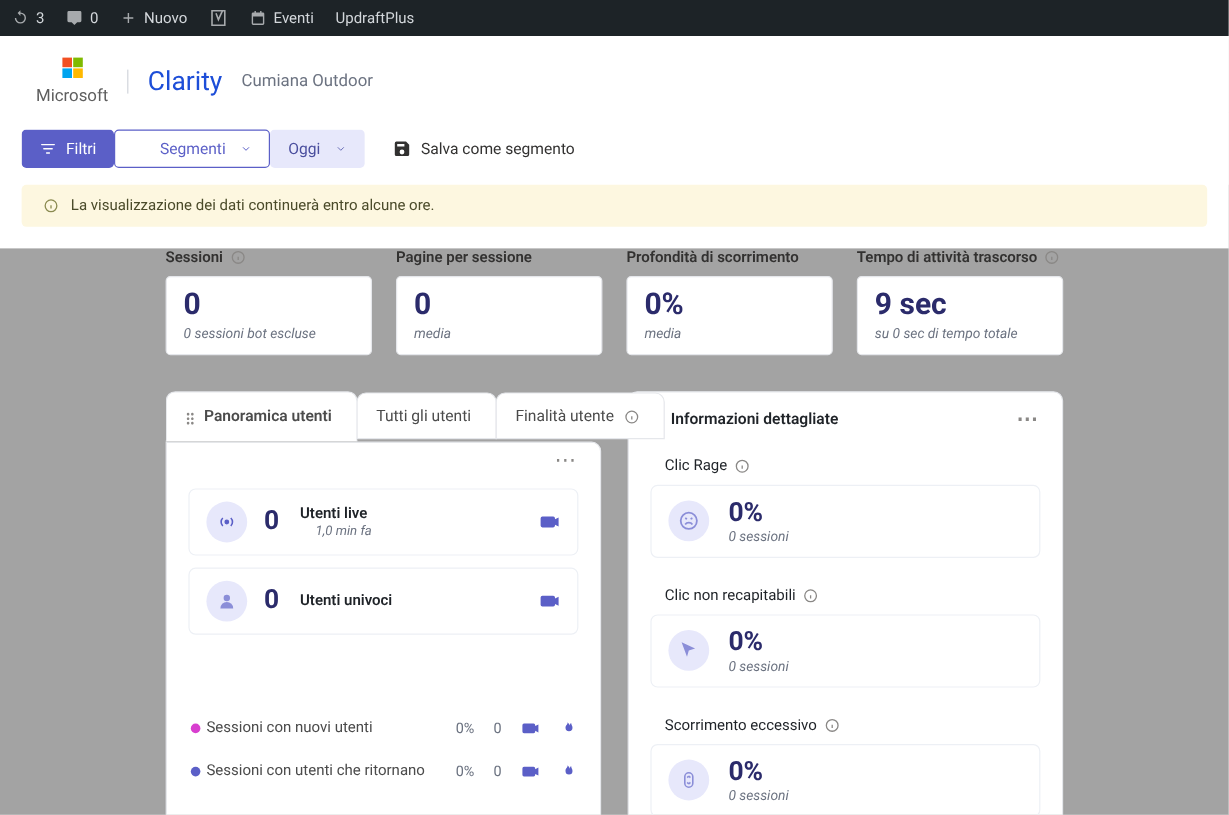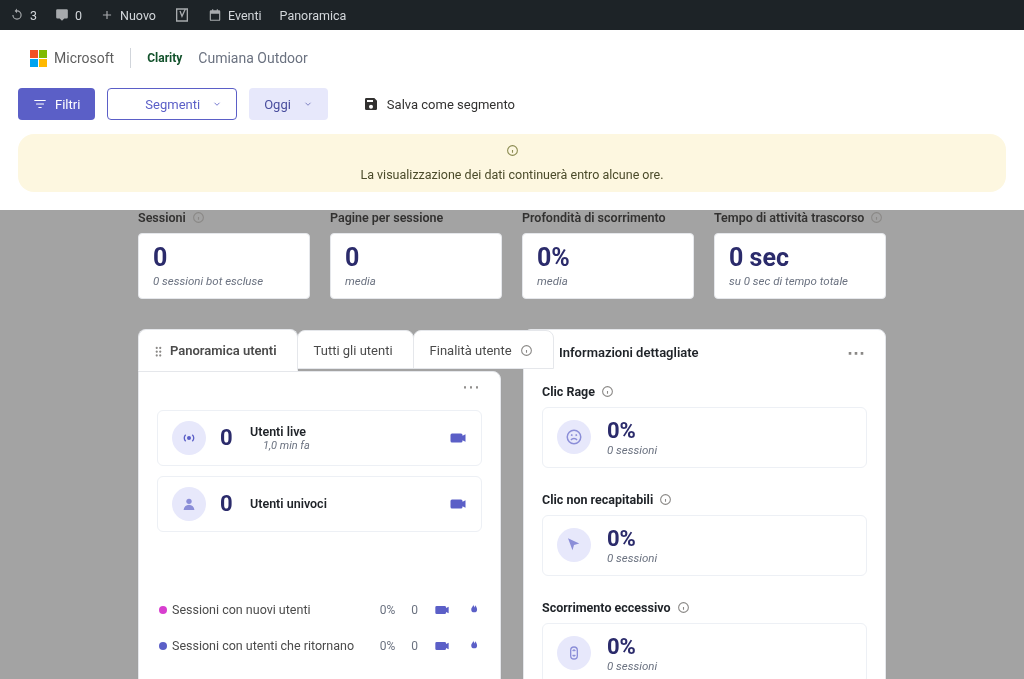--- a/index.html
+++ b/index.html
@@ -15,40 +15,40 @@
     --shadow: 0 1px 2px rgba(0,0,0,0.04), 0 0 0 1px var(--border);
   }
   * { box-sizing: border-box; }
   body { margin:0; font-family: "Segoe UI", -apple-system, Roboto, Arial, sans-serif; font-size:13px; color:var(--text); background:#fff; width:1024px; height:679px; overflow:hidden; }
   
   .wpbar { height:30px; background:#1d2327; color:#d3d7db; display:flex; align-items:center; gap:18px; padding:0 10px; font-size:12.5px; }
   .wpbar .item { display:flex; align-items:center; gap:6px; cursor:pointer; color:#d3d7db; }
   .wpbar .item svg { fill:#a7aaad; }
   
   .cheader { display:flex; align-items:center; gap:16px; padding:18px 30px 6px 30px; background:#fff; }
-  .mslogo { display:flex; align-items:center; gap:7px; }
+  .mslogo { display:flex; align-items:center; gap:7px;flex-direction:column; }
   .mslogo .sq { display:grid; grid-template-columns:8px 8px; grid-template-rows:8px 8px; gap:1px; }
   .mslogo .sq span:nth-child(1){background:#f25022;}
   .mslogo .sq span:nth-child(2){background:#7fba00;}
   .mslogo .sq span:nth-child(3){background:#00a4ef;}
   .mslogo .sq span:nth-child(4){background:#ffb900;}
   .mslogo .txt { font-size:14px; color:#5e5e5e; }
   .vdiv { width:1px; height:20px; background:#d1d5db; }
-  .prodname { font-size:12px; color:#14532d; font-weight:700; }
+  .prodname { font-size:22px; color:#1d4ed8; font-weight:400; }
   .project { font-size:14px; color:#6b7280; margin-left:0; }
   
-  .toolbar { display:flex; align-items:center; gap:12px; padding:14px 18px; background:#fff; }
+  .toolbar { display:flex; align-items:center; padding:14px 18px; background:#fff; }
   .btn { display:inline-flex; align-items:center; gap:8px; height:32px; padding:0 14px; border-radius:4px; font-size:13px; cursor:pointer; border:1px solid transparent; }
   .btn.primary { background:var(--primary); color:#fff; }
   .btn.outline { border:1px solid var(--primary); color:var(--primary); background:#fff;padding-left:37px; }
   .btn.tint { background:var(--primary-light); color:#4a4e9e; }
   .btn.plain { background:transparent; color:#323130; }
   .chev { margin-left:4px; }
   
-  .notice { display:flex; align-items:center; gap:10px; background:var(--yellow); color:#4b4b2a; padding:10px 18px; margin:0 18px 18px 18px; border-radius:16px; font-size:12.5px;flex-direction:column; }
+  .notice { display:flex; align-items:center; gap:10px; background:var(--yellow); color:#4b4b2a; padding:10px 18px; margin:0 18px 18px 18px; border-radius:4px; font-size:12.5px; }
   
   .content { padding:0 18px; background:#a3a3a3; }
   .metrics { display:grid; grid-template-columns: repeat(4, 1fr); gap:20px; margin:0 120px 30px 120px; }
   .metric .label { display:flex; align-items:center; gap:6px; font-size:12.5px; font-weight:600; color:#323130; margin-bottom:8px; }
   .mcard { border:1px solid var(--border); border-radius:4px; padding:10px 14px; background:#fff; }
   .mcard .val { font-size:25px; font-weight:700; color:#2b2b6b; line-height:1.1; }
   .mcard .sub { font-size:11.5px; color:var(--muted); font-style:italic; margin-top:2px; }
   .info-ic { width:13px; height:13px; color:#8a8886; }
   
   .panels { display:grid; grid-template-columns: 1fr 1fr; gap:22px; margin:0 120px; align-items:start; }
@@ -72,21 +72,21 @@
   .dot { width:8px; height:8px; border-radius:50%; }
   .lrow .vals { margin-left:auto; display:flex; align-items:center; gap:16px; }
   .lrow .vals span { color:#6b7280; font-size:12px; }
   .thumb-ic { color:var(--primary); }
   .cam-ic { color:var(--primary); }
   
   .ipanel .ihdr { display:flex; align-items:center; gap:10px; padding:14px 18px 8px 18px; font-weight:600;justify-content:center; }
   .ipanel .ihdr .grip { color:#8a8886; }
   .ipanel .ihdr .more { margin-left:auto; }
   .insight { padding:4px 18px 10px 18px; }
-  .insight .ilabel { display:flex; align-items:center; gap:6px; font-size:12.5px; font-weight:700; margin:10px 0 8px 0; }
+  .insight .ilabel { display:flex; align-items:center; gap:6px; font-size:12.5px; font-weight:400; margin:10px 0 8px 12px; }
   .icard { display:flex; align-items:center; gap:16px; border:1px solid #edf0f5; border-radius:6px; padding:10px 14px; }
   .icard .ival { font-size:22px; font-weight:700; color:#2b2b6b; }
   .icard .isub { font-size:11.5px; color:var(--muted); font-style:italic; }
   svg { display:block; }
 </style>
 </head>
 <body>
 
 <div class="wpbar">
   <div class="item">
@@ -113,21 +113,21 @@
         <path d="M9 6l3 8 5-11" stroke="#a7aaad" stroke-width="2" fill="none"></path>
       </svg>
   </div>
   <div class="item">
     <svg width="14" height="14" viewBox="0 0 24 24">
         <path d="M7 2v2H5a2 2 0 0 0-2 2v14a2 2 0 0 0 2 2h14a2 2 0 0 0 2-2V6a2 2 0 0 0-2-2h-2V2h-2v2H9V2zM5 10h14v10H5z"></path>
       </svg>
     <span>Eventi</span>
   </div>
   <div class="item">
-    <span>Panoramica</span>
+    <span>UpdraftPlus</span>
   </div>
 </div>
 
 <div class="cheader">
   <div class="mslogo">
     <div class="sq">
         <span></span>
         <span></span>
         <span></span>
         <span></span>
@@ -210,21 +210,21 @@
     </div>
     <div class="metric">
       <div class="label">
         <span>Tempo di attività trascorso</span>
         <svg class="info-ic" viewBox="0 0 24 24" fill="none" stroke="currentColor" stroke-width="2">
             <circle cx="12" cy="12" r="9"></circle>
             <path d="M12 8h.01M12 11v5"></path>
           </svg>
       </div>
       <div class="mcard">
-        <div class="val">0 sec</div>
+        <div class="val">9 sec</div>
         <div class="sub">su 0 sec di tempo totale</div>
       </div>
     </div>
   </div>
 
   <div class="panels">
 
     <div>
       <div class="tabbar">
         <div class="tab active">

